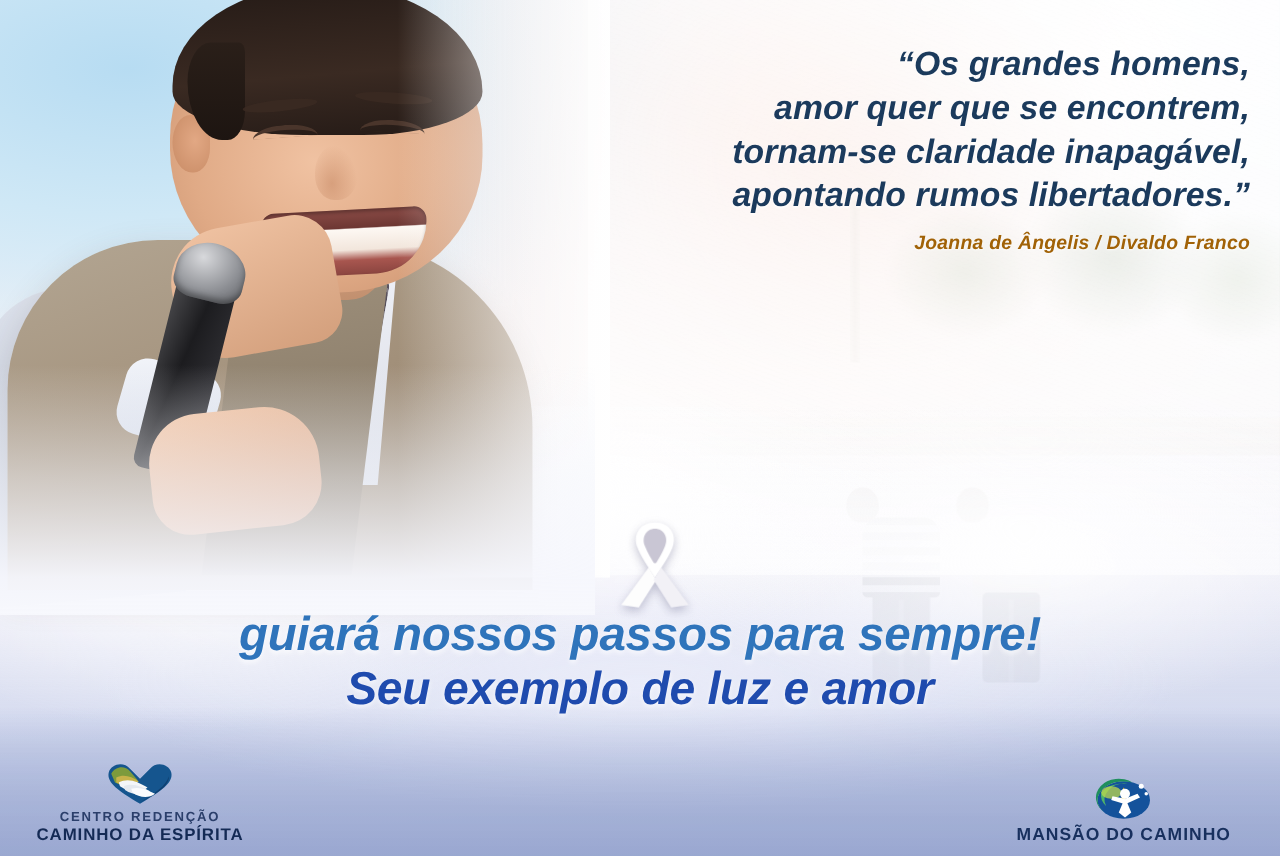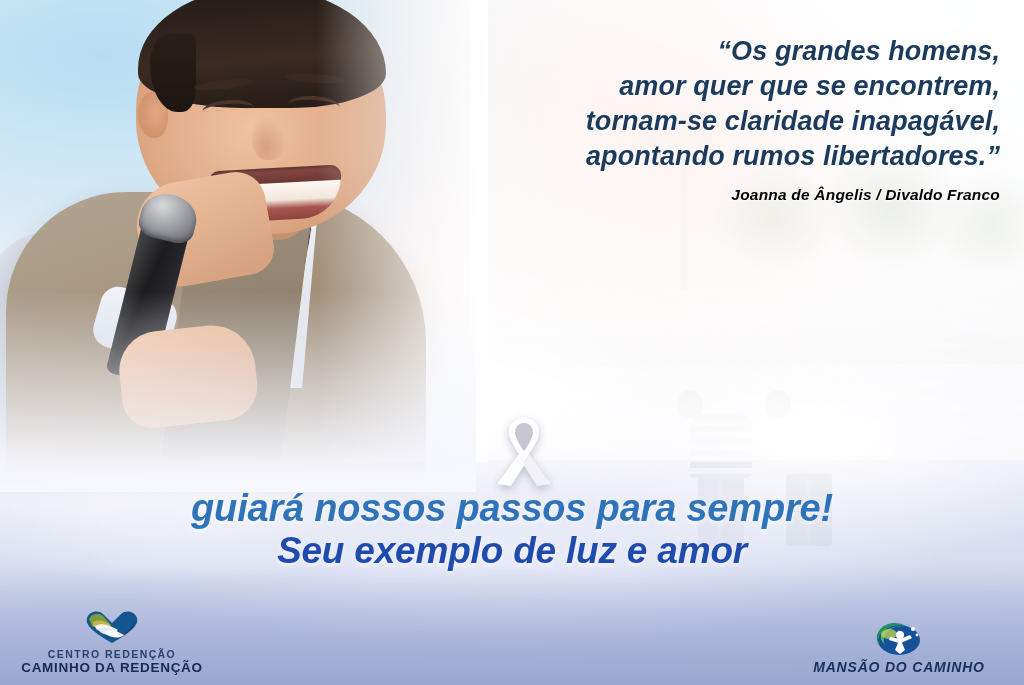--- a/index.html
+++ b/index.html
@@ -131,39 +131,39 @@
             background:linear-gradient(180deg, rgba(255,255,255,0) 0%, rgba(244,246,252,0.55) 45%, rgba(246,247,253,0.96) 85%, #f7f8fd 100%); }
   .portrait-rfade { position:absolute; left:330px; top:0; width:170px; height:470px;
             background:linear-gradient(90deg, rgba(255,255,255,0) 0%, rgba(252,250,250,0.55) 55%, rgba(255,255,255,0.92) 100%); }
 
   
   .quote-block { position:absolute; right:24px; top:34px; width:620px; text-align:right; }
   .quote-line { font-style:italic; font-weight:bold; color:#1b3a5c;
                 font-size:27px; line-height:35px; letter-spacing:.1px;
                 text-shadow:0 1px 2px rgba(255,255,255,.85); white-space:nowrap; }
   .quote-attr { margin-top:12px; font-style:italic; font-weight:bold;
-                font-size:15.5px; color:#000000; letter-spacing:.2px;
+                font-size:15.5px; color:#a16207; letter-spacing:.2px;
                 text-shadow:0 1px 2px rgba(255,255,255,.8); }
 
   
   .ribbon { position:absolute; left:489px; top:412px; width:70px; height:78px; }
   .ribbon svg { display:block; filter:drop-shadow(0 3px 4px rgba(90,90,130,.35)); }
 
   
   .headline { position:absolute; left:0; top:486px; width:1024px; text-align:center; }
   .hl { font-style:italic; font-weight:bold; letter-spacing:-.2px;
         text-shadow:0 2px 4px rgba(255,255,255,.7); white-space:nowrap; }
   .hl1 { font-size:39px; line-height:44px; color:#1d3fa2; }
   .hl2 { font-size:37px; line-height:42px; color:#1f4bae; }
   .hl3 { font-size:38px; line-height:44px; color:#2f74bb; }
 
   
   .logo { position:absolute; bottom:10px; text-align:center; }
   .logo-left { left:12px; width:200px; }
-  .logo-right { right:10px; width:230px;font-style:italic; }
+  .logo-right { right:10px; width:230px; }
   .logo-mark { display:block; margin:0 auto 3px; }
   .logo-t1 { font-size:10.5px; font-weight:bold; letter-spacing:1.4px; color:#2b3f6b; }
   .logo-t2 { font-size:13.5px; font-weight:bold; letter-spacing:.7px; color:#142a55; }
   .logo-r1 { font-size:14px; font-weight:bold; letter-spacing:.8px; color:#18305e; }
 </style>
 </head>
 <body>
 
 <div id="stage">
 
@@ -244,21 +244,21 @@
     <svg class="logo-mark" width="58" height="36" viewBox="0 0 58 36">
       <path d="M29 34 C12 24 2 17 4 9 C6 2 16 0 21 6 L29 14 L37 6 C42 0 52 2 54 9 C56 17 46 24 29 34 Z" fill="#15558e"></path>
       <path d="M29 33 C40 26 50 20 52 12 C53 18 45 25 29 33 Z" fill="#0f3f70"></path>
       <path d="M6 10 C9 4 17 3 21 8 L27 15 C22 19 15 20 9 17 Z" fill="#7d9b3c"></path>
       <path d="M10 13 C16 10 22 12 28 16 C24 20 16 20 10 17 Z" fill="#c7b34a"></path>
       <path d="M12 17 C19 13 27 16 35 21 C30 26 20 25 13 20 Z" fill="#f4f6f8"></path>
       <path d="M16 20 C23 17 30 20 37 24 C32 28 23 27 17 23 Z" fill="#e4e9ef"></path>
       <path d="M22 22 C29 20 35 23 41 26 C36 30 28 29 23 25 Z" fill="#fbfcfd"></path>
     </svg>
     <div class="logo-t1">CENTRO REDENÇÃO</div>
-    <div class="logo-t2">CAMINHO DA REDENÇÃO</div>
+    <div class="logo-t2">CAMINHO DA ESPÍRITA</div>
   </div>
 
   <div class="logo logo-right">
     <svg class="logo-mark" width="54" height="42" viewBox="0 0 54 42">
       <ellipse cx="27" cy="26" rx="21" ry="15" fill="#14529b"></ellipse>
       <path d="M6 26 A21 15 0 0 1 34 12 A17 14 0 0 0 12 36 A21 15 0 0 1 6 26 Z" fill="#1f8f5e"></path>
       <path d="M9 20 A20 14 0 0 1 30 13 A16 13 0 0 0 13 31 A19 14 0 0 1 9 20 Z" fill="#4fb36a"></path>
       <ellipse cx="17" cy="20" rx="8" ry="5" fill="#bcd84e" opacity=".75"></ellipse>
       <path d="M27 16 C24 21 25 25 27 27 C29 25 30 21 27 16 Z" fill="#f5c423"></path>
       <path d="M27 18 C25.5 21 26 24 27 25.5 C28 24 28.5 21 27 18 Z" fill="#fdf0a8"></path>

